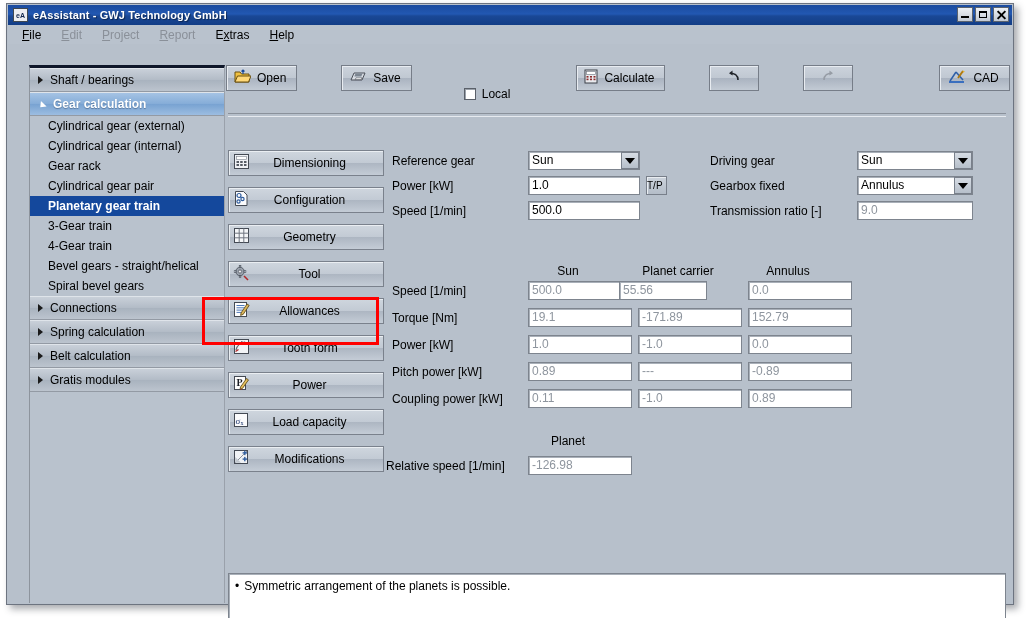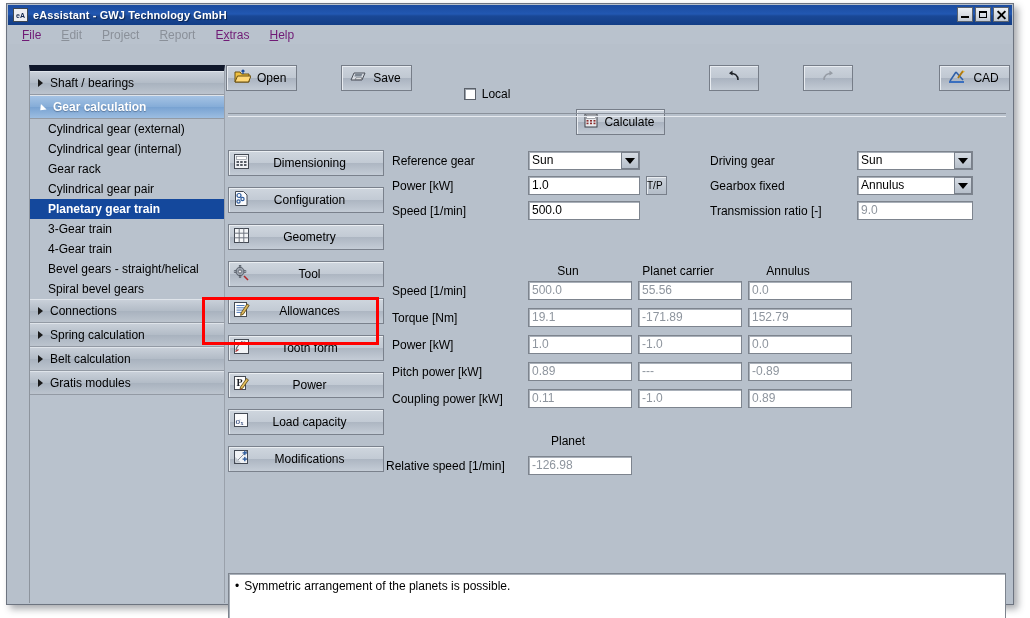--- a/index.html
+++ b/index.html
@@ -65,40 +65,40 @@
   
   .menubar {
     position: absolute; left: 1px; top: 21px;
     width: 1004px; height: 19px;
     background: #b9c2cd;
     display: flex; align-items: center;
     padding-left: 14px;
     box-sizing: border-box;
   }
   .menu-item {
-    font-size: 12px; color: #701a75; margin-right: 20px;
+    font-size: 12px; color: #000000; margin-right: 20px;
     cursor: default; white-space: nowrap;
   }
   .menu-item.disabled { color: #8a9099; }
   .menu-item u { text-decoration: underline; }
 
   
   .client {
     position: absolute; left: 2px; top: 41px;
     width: 1002px; height: 558px;
     background: #b7c0cb;
   }
 
   
   .sidebar {
     position: absolute; left: 20px; top: 20px;
     width: 196px; height: 538px;
     background: #b9c2cd;
     border-left: 1px solid #8d949d;
-    border-top: 6px solid #0f172a;
+    border-top: 3px solid #0f172a;
     border-right: 1px solid #9aa1ab;
     box-sizing: border-box;
   }
   .sb-group {
     height: 24px; line-height: 24px;
     background: linear-gradient(to bottom, #c9d0d9 0%, #b3bcc7 48%, #a9b3bf 52%, #bcc4ce 100%);
     border-top: 1px solid #dfe4ea;
     border-bottom: 1px solid #939aa4;
     font-size: 12px; color: #000;
     padding-left: 8px;
@@ -374,21 +374,21 @@
                 </svg>
             </span>
             <span>Save</span>
           </div>
 
           <div class="tool-flat">
             <span class="chk"></span>
             <span>Local</span>
           </div>
 
-          <div class="tool-btn" style="margin-left:10px;margin-top:44px;">
+          <div class="tool-btn" style="margin-left:10px;">
             <span class="ic">
               <svg width="14" height="15" viewBox="0 0 14 15">
                   <rect x="1" y="1" width="12" height="13" fill="#e8eaee" stroke="#3c4048" stroke-width="1"></rect>
                   <rect x="2.5" y="2.5" width="9" height="3" fill="#fff" stroke="#6a707a" stroke-width="0.6"></rect>
                   <g fill="#8b2a2a">
                     <rect x="2.5" y="7" width="2" height="1.6"></rect>
                     <rect x="6" y="7" width="2" height="1.6"></rect>
                     <rect x="9.5" y="7" width="2" height="1.6"></rect>
                     <rect x="2.5" y="9.6" width="2" height="1.6"></rect>
                     <rect x="6" y="9.6" width="2" height="1.6"></rect>
@@ -650,21 +650,21 @@
 
           <div class="lbl" style="left:485px; top:139px;">Transmission ratio [-]</div>
           <div class="fld ro" style="left:632px; top:136px; width:116px;">9.0</div>
 
           <div class="colhdr" style="left:288px; top:199px; width:110px;">Sun</div>
           <div class="colhdr" style="left:398px; top:199px; width:110px;">Planet carrier</div>
           <div class="colhdr" style="left:508px; top:199px; width:110px;">Annulus</div>
 
           <div class="lbl" style="left:167px; top:219px;">Speed [1/min]</div>
           <div class="fld ro" style="left:303px; top:216px; width:104px;">500.0</div>
-          <div class="fld ro" style="left:413px; top:216px; width:104px;">55.56</div>
+          <div class="fld ro" style="left:394px; top:216px; width:88px;">55.56</div>
           <div class="fld ro" style="left:523px; top:216px; width:104px;">0.0</div>
 
           <div class="lbl" style="left:167px; top:246px;">Torque [Nm]</div>
           <div class="fld ro" style="left:303px; top:243px; width:104px;">19.1</div>
           <div class="fld ro" style="left:413px; top:243px; width:104px;">-171.89</div>
           <div class="fld ro" style="left:523px; top:243px; width:104px;">152.79</div>
 
           <div class="lbl" style="left:167px; top:273px;">Power [kW]</div>
           <div class="fld ro" style="left:303px; top:270px; width:104px;">1.0</div>
           <div class="fld ro" style="left:413px; top:270px; width:104px;">-1.0</div>

